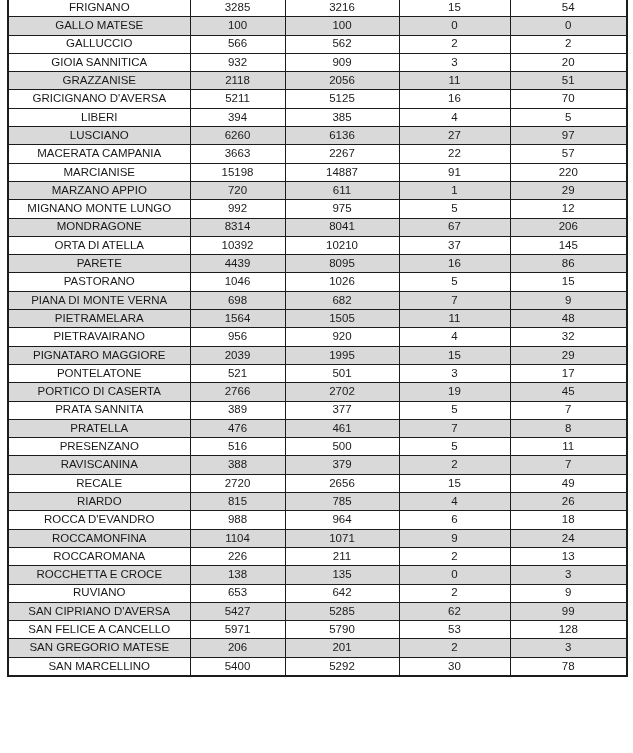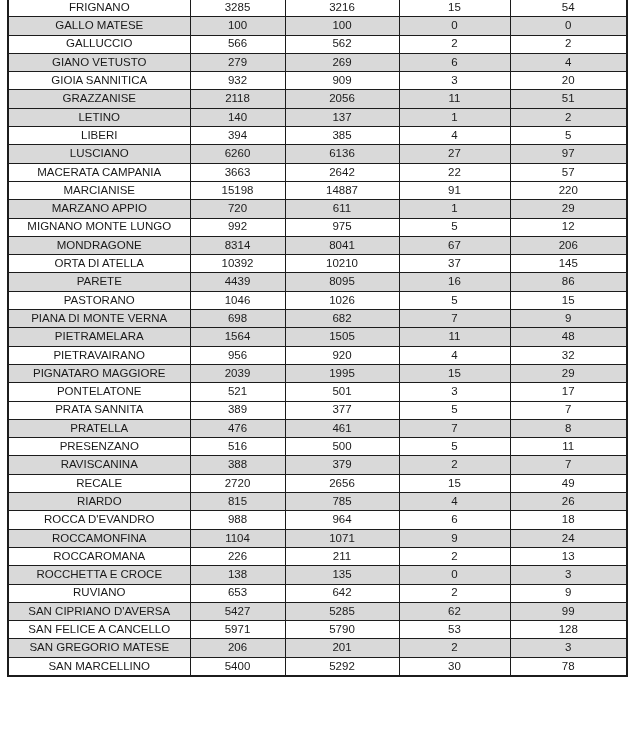--- a/index.html
+++ b/index.html
@@ -75,66 +75,59 @@
           <td>0</td>
           <td>0</td>
         </tr>
         <tr>
           <td>GALLUCCIO</td>
           <td>566</td>
           <td>562</td>
           <td>2</td>
           <td>2</td>
         </tr>
-        <tr class="alt">
-          <td>GIANO VETUSTO</td>
-          <td>279</td>
-          <td>269</td>
-          <td>6</td>
-          <td>4</td>
-        </tr>
         <tr>
           <td>GIOIA SANNITICA</td>
           <td>932</td>
           <td>909</td>
           <td>3</td>
           <td>20</td>
         </tr>
         <tr class="alt">
           <td>GRAZZANISE</td>
           <td>2118</td>
           <td>2056</td>
           <td>11</td>
           <td>51</td>
         </tr>
-        <tr class="alt">
-          <td>LETINO</td>
-          <td>140</td>
-          <td>137</td>
-          <td>1</td>
-          <td>2</td>
+        <tr>
+          <td>GRICIGNANO D'AVERSA</td>
+          <td>5211</td>
+          <td>5125</td>
+          <td>16</td>
+          <td>70</td>
         </tr>
         <tr>
           <td>LIBERI</td>
           <td>394</td>
           <td>385</td>
           <td>4</td>
           <td>5</td>
         </tr>
         <tr class="alt">
           <td>LUSCIANO</td>
           <td>6260</td>
           <td>6136</td>
           <td>27</td>
           <td>97</td>
         </tr>
         <tr>
           <td>MACERATA CAMPANIA</td>
           <td>3663</td>
-          <td>2642</td>
+          <td>2267</td>
           <td>22</td>
           <td>57</td>
         </tr>
         <tr>
           <td>MARCIANISE</td>
           <td>15198</td>
           <td>14887</td>
           <td>91</td>
           <td>220</td>
         </tr>
@@ -208,20 +201,27 @@
           <td>15</td>
           <td>29</td>
         </tr>
         <tr>
           <td>PONTELATONE</td>
           <td>521</td>
           <td>501</td>
           <td>3</td>
           <td>17</td>
         </tr>
+        <tr class="alt">
+          <td>PORTICO DI CASERTA</td>
+          <td>2766</td>
+          <td>2702</td>
+          <td>19</td>
+          <td>45</td>
+        </tr>
         <tr>
           <td>PRATA SANNITA</td>
           <td>389</td>
           <td>377</td>
           <td>5</td>
           <td>7</td>
         </tr>
         <tr class="alt">
           <td>PRATELLA</td>
           <td>476</td>

